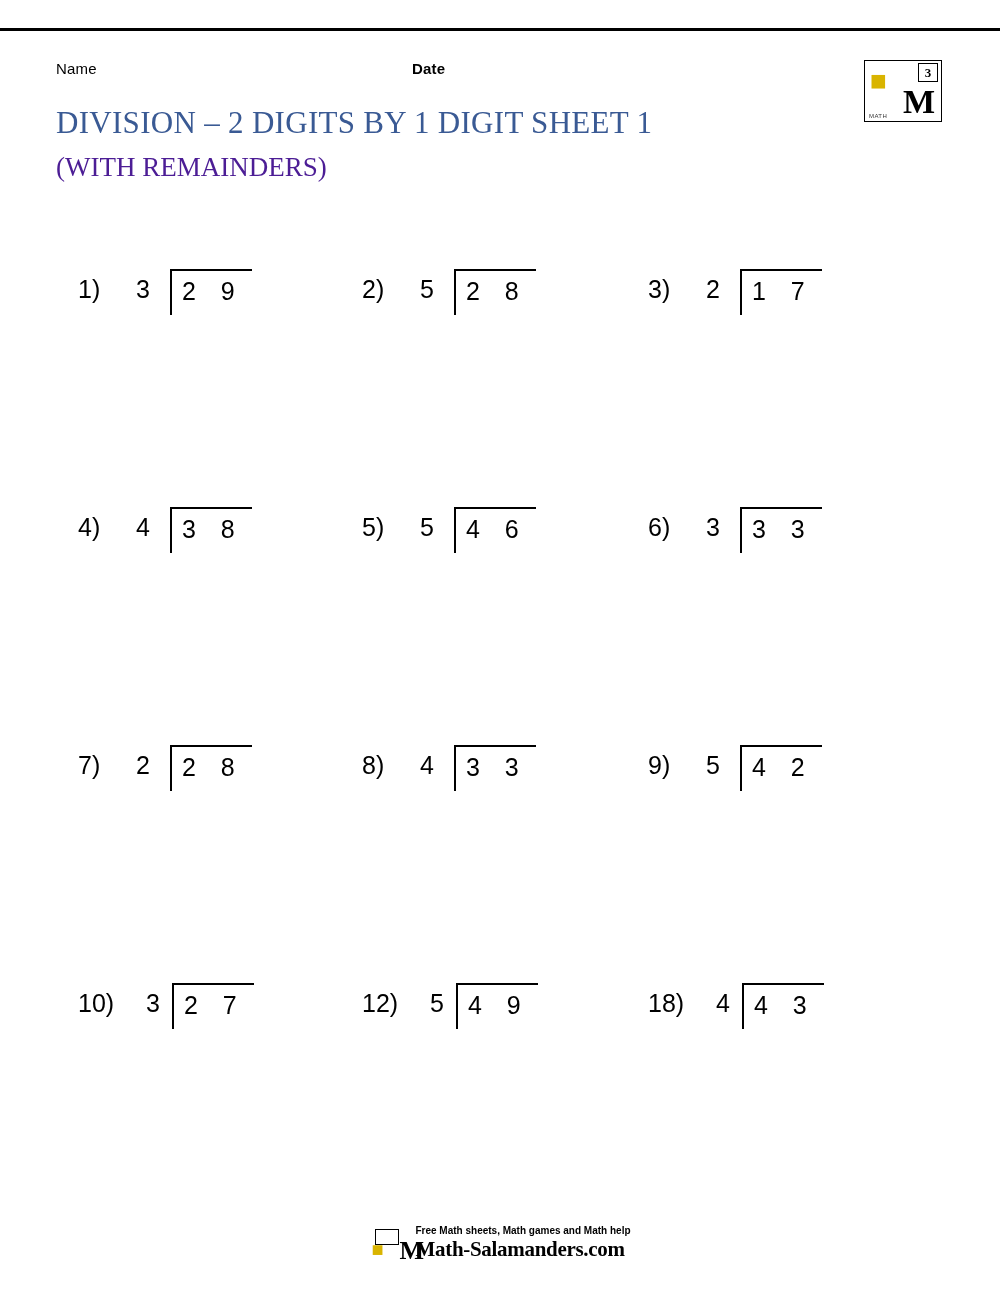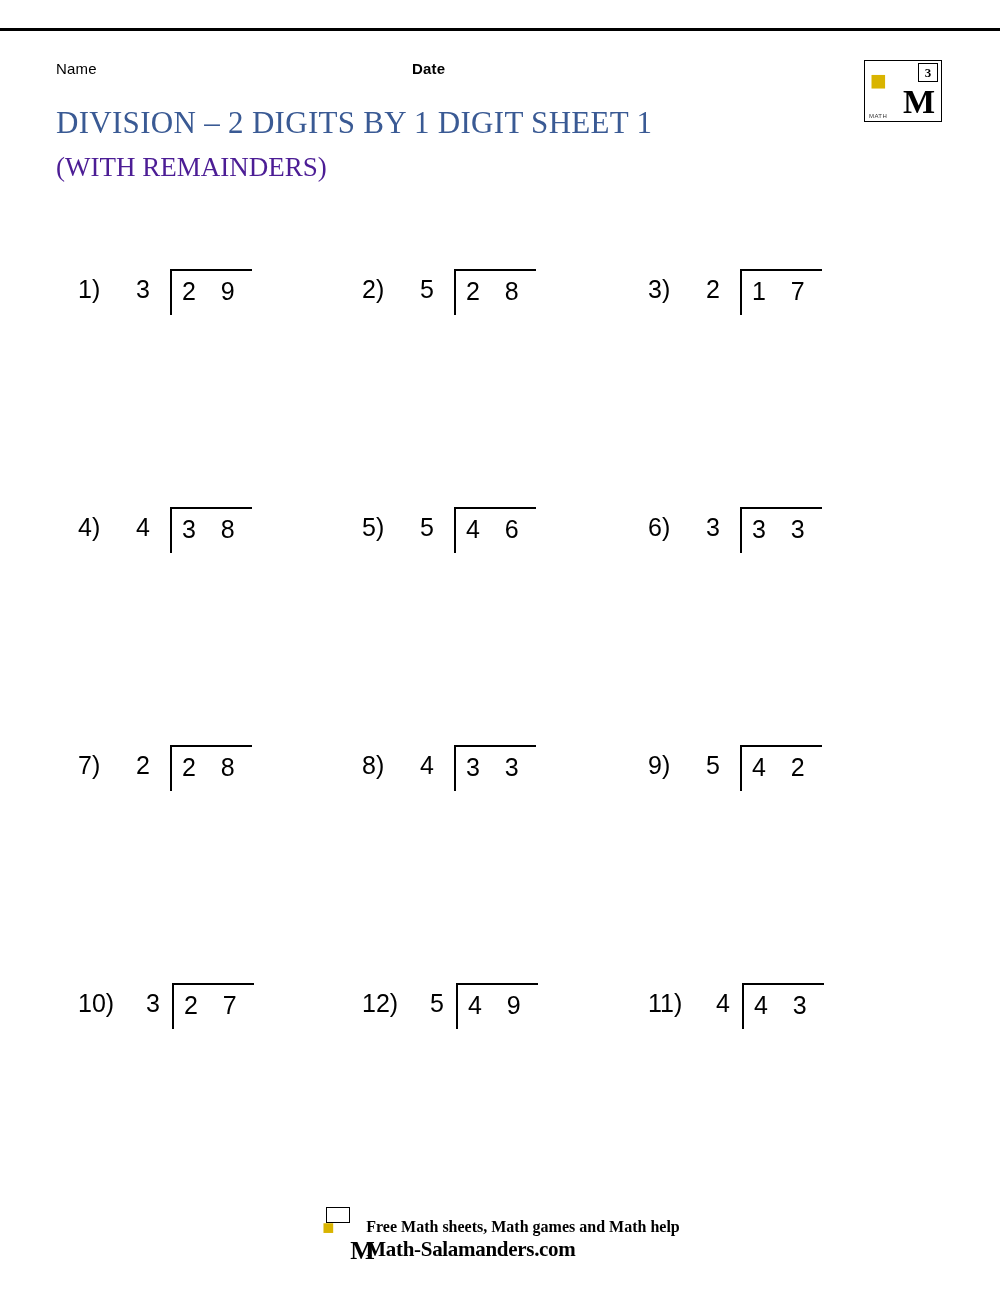--- a/index.html
+++ b/index.html
@@ -218,25 +218,24 @@
     position: absolute;
     left: 2px;
     top: 10px;
     font-size: 20px;
     line-height: 20px;
     color: #d9b400;
     font-weight: bold;
   }
   .footer-tag {
     margin-left: 46px;
-    font-size: 16px;
-    font-weight: bold;
-    font-family: Liberation Serif, serif;
-    white-space: nowrap;
-    margin-top: 15px;
+    font-size: 10px;
+    font-weight: bold;
+    font-family: Liberation Sans, sans-serif;
+    white-space: nowrap;
   }
   .footer-url {
     margin-left: 46px;
     font-size: 21px;
     font-weight: bold;
     font-family: "Liberation Serif", serif;
     letter-spacing: -.3px;
     white-space: nowrap;
     margin-top: 1px;
   }
@@ -375,21 +374,21 @@
       <div class="prob" style="left:362px;">
         <span class="num">12)</span>
         <span class="divisor" style="left:68px;">5</span>
         <div class="bracket" style="left:94px;">
           <div class="vbar"></div>
           <div class="hbar" style="width:82px;"></div>
           <div class="dividend">4 9</div>
         </div>
       </div>
       <div class="prob" style="left:648px;">
-        <span class="num">11)</span>
+        <span class="num">18)</span>
         <span class="divisor" style="left:68px;">4</span>
         <div class="bracket" style="left:94px;">
           <div class="vbar"></div>
           <div class="hbar" style="width:82px;"></div>
           <div class="dividend">4 3</div>
         </div>
       </div>
     </div>
 
   </div>

